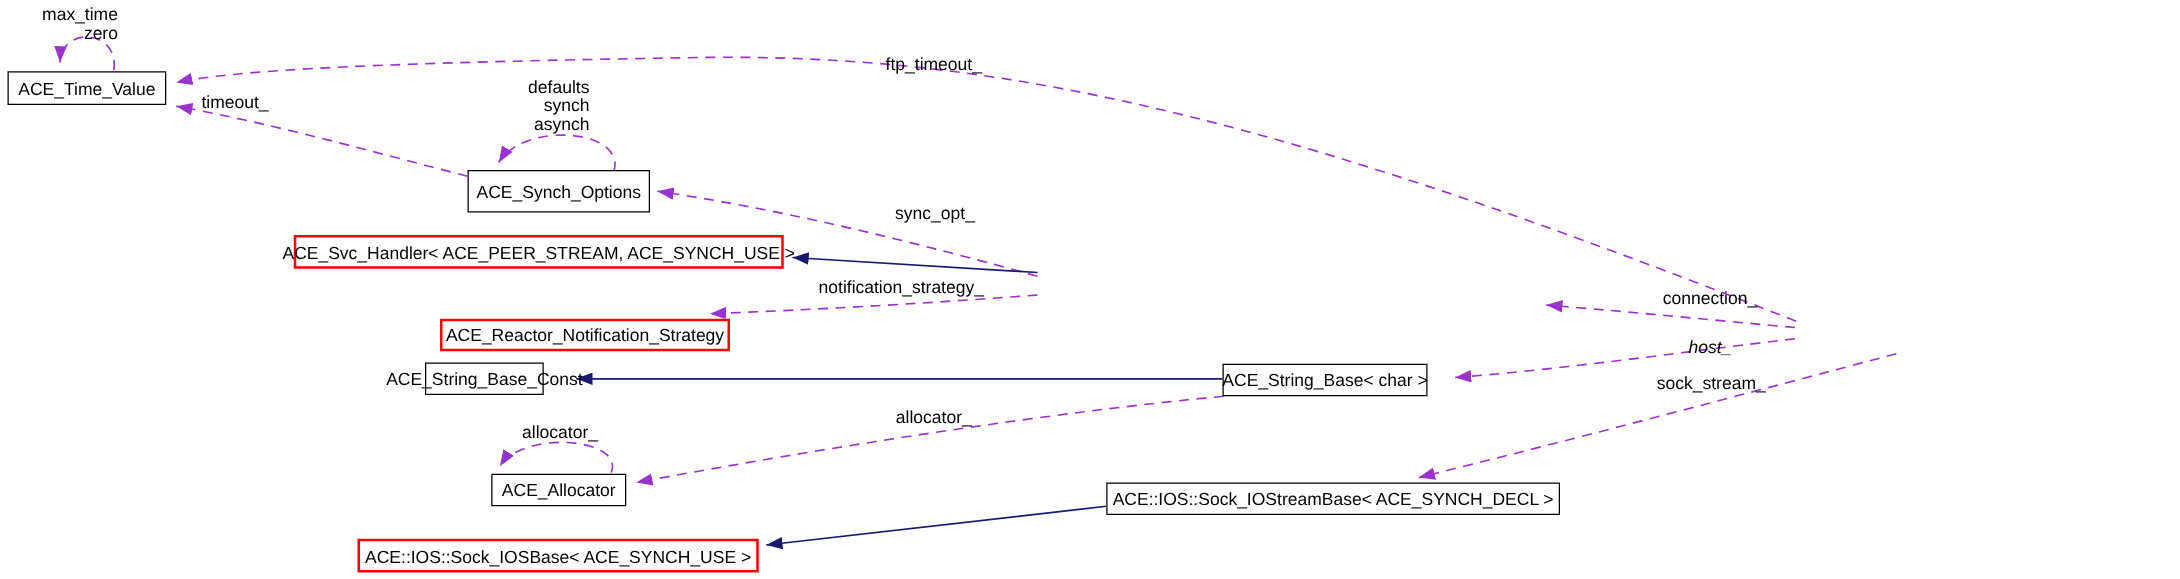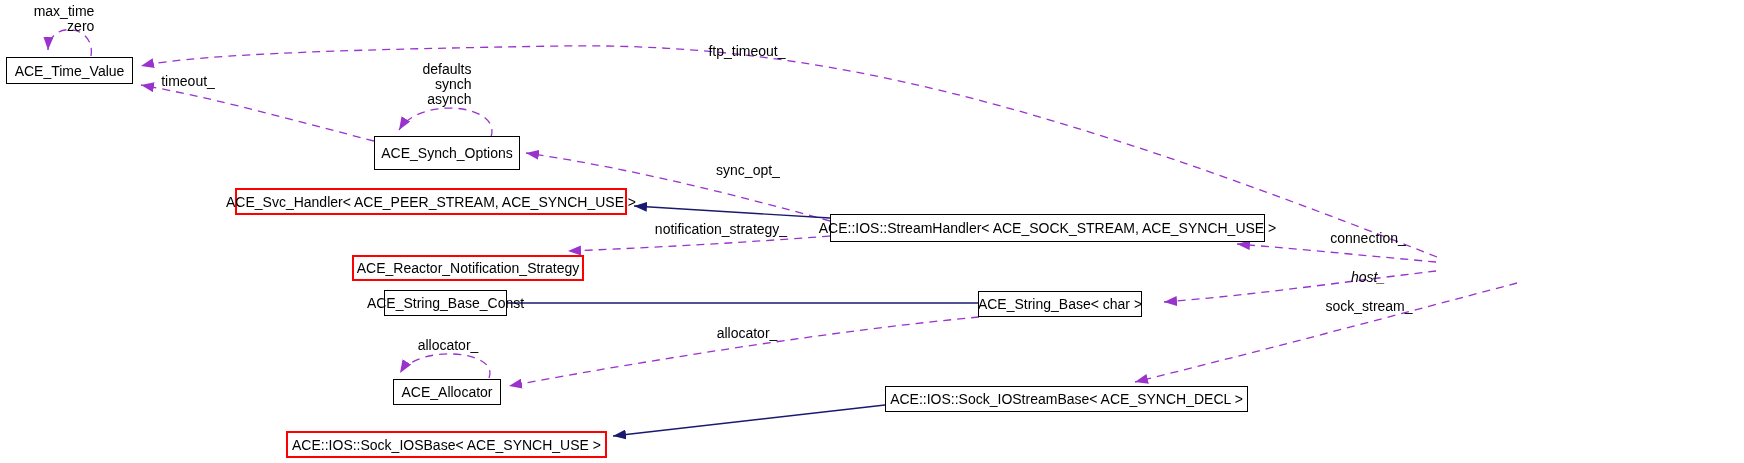--- a/index.html
+++ b/index.html
@@ -80,29 +80,28 @@
   </svg>
 
   <div class="node" style="left:6px;top:57px;width:127px;height:27px;">ACE_Time_Value</div>
 
   <div class="node" style="left:374px;top:136px;width:146px;height:34px;">ACE_Synch_Options</div>
 
   <div class="node red" style="left:235px;top:188px;width:392px;height:27px;">ACE_Svc_Handler&lt; ACE_PEER_STREAM, ACE_SYNCH_USE &gt;</div>
 
   <div class="node red" style="left:331px;top:255px;width:232px;height:26px;margin-left:21px;">ACE_Reactor_Notification_Strategy</div>
 
-  <div class="node" style="left:340px;top:290px;width:123px;height:26px;margin-left:44px;">ACE_String_Base_Const</div>
+  <div class="node" style="left:340px;top:290px;width:95px;height:26px;">ACE_String_Base_Const</div>
 
   <div class="node" style="left:978px;top:291px;width:164px;height:26px;">ACE_String_Base&lt; char &gt;</div>
 
   <div class="node" style="left:393px;top:379px;width:108px;height:26px;">ACE_Allocator</div>
 
   <div class="node red" style="left:286px;top:431px;width:321px;height:27px;">ACE::IOS::Sock_IOSBase&lt; ACE_SYNCH_USE &gt;</div>
 
-  <div class="node" style="left:830px;top:214px;width:435px;height:28px;">ACE::IOS::StreamHandler&lt; ACE_SOCK_STREAM, ACE_SYNCH_USE &gt;</div>
 
   <div class="node" style="left:885px;top:386px;width:363px;height:26px;">ACE::IOS::Sock_IOStreamBase&lt; ACE_SYNCH_DECL &gt;</div>
 
 
   <div class="edge-label" style="left:64px;top:4px;">
     <div>max_time</div>
     <div>zero</div>
   </div>
 
   <div class="edge-label" style="left:188px;top:74px;">timeout_</div>

